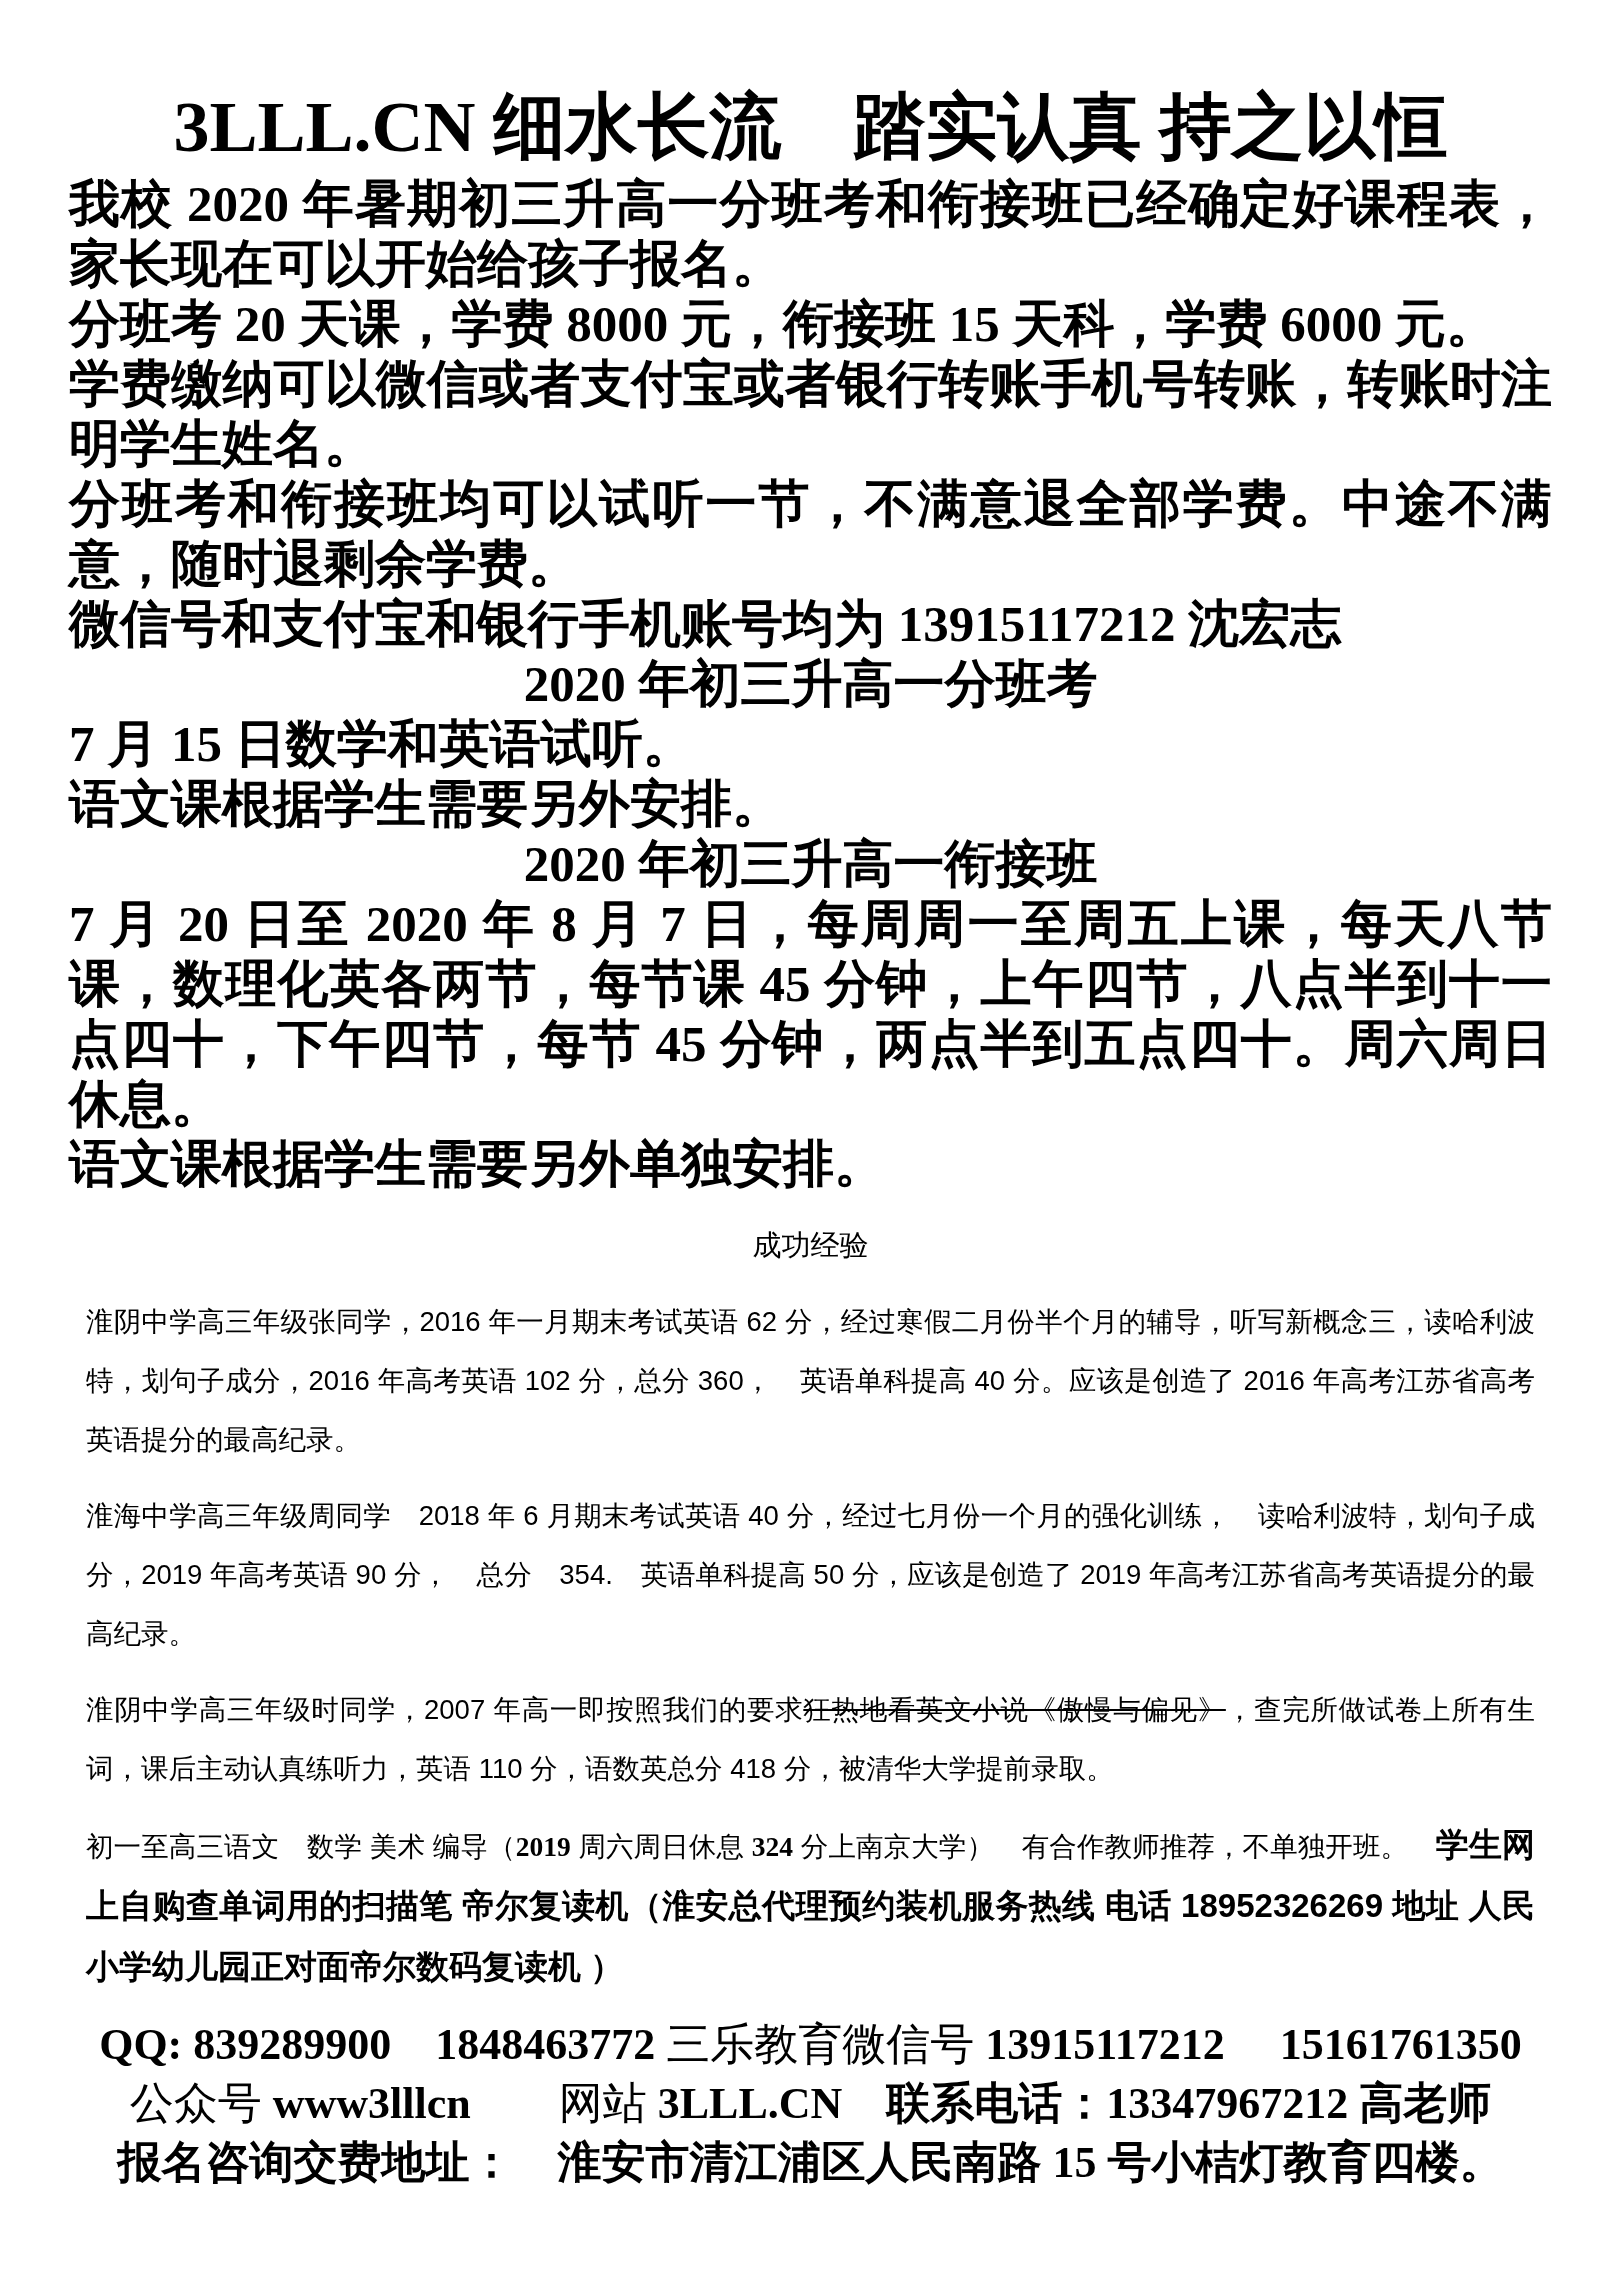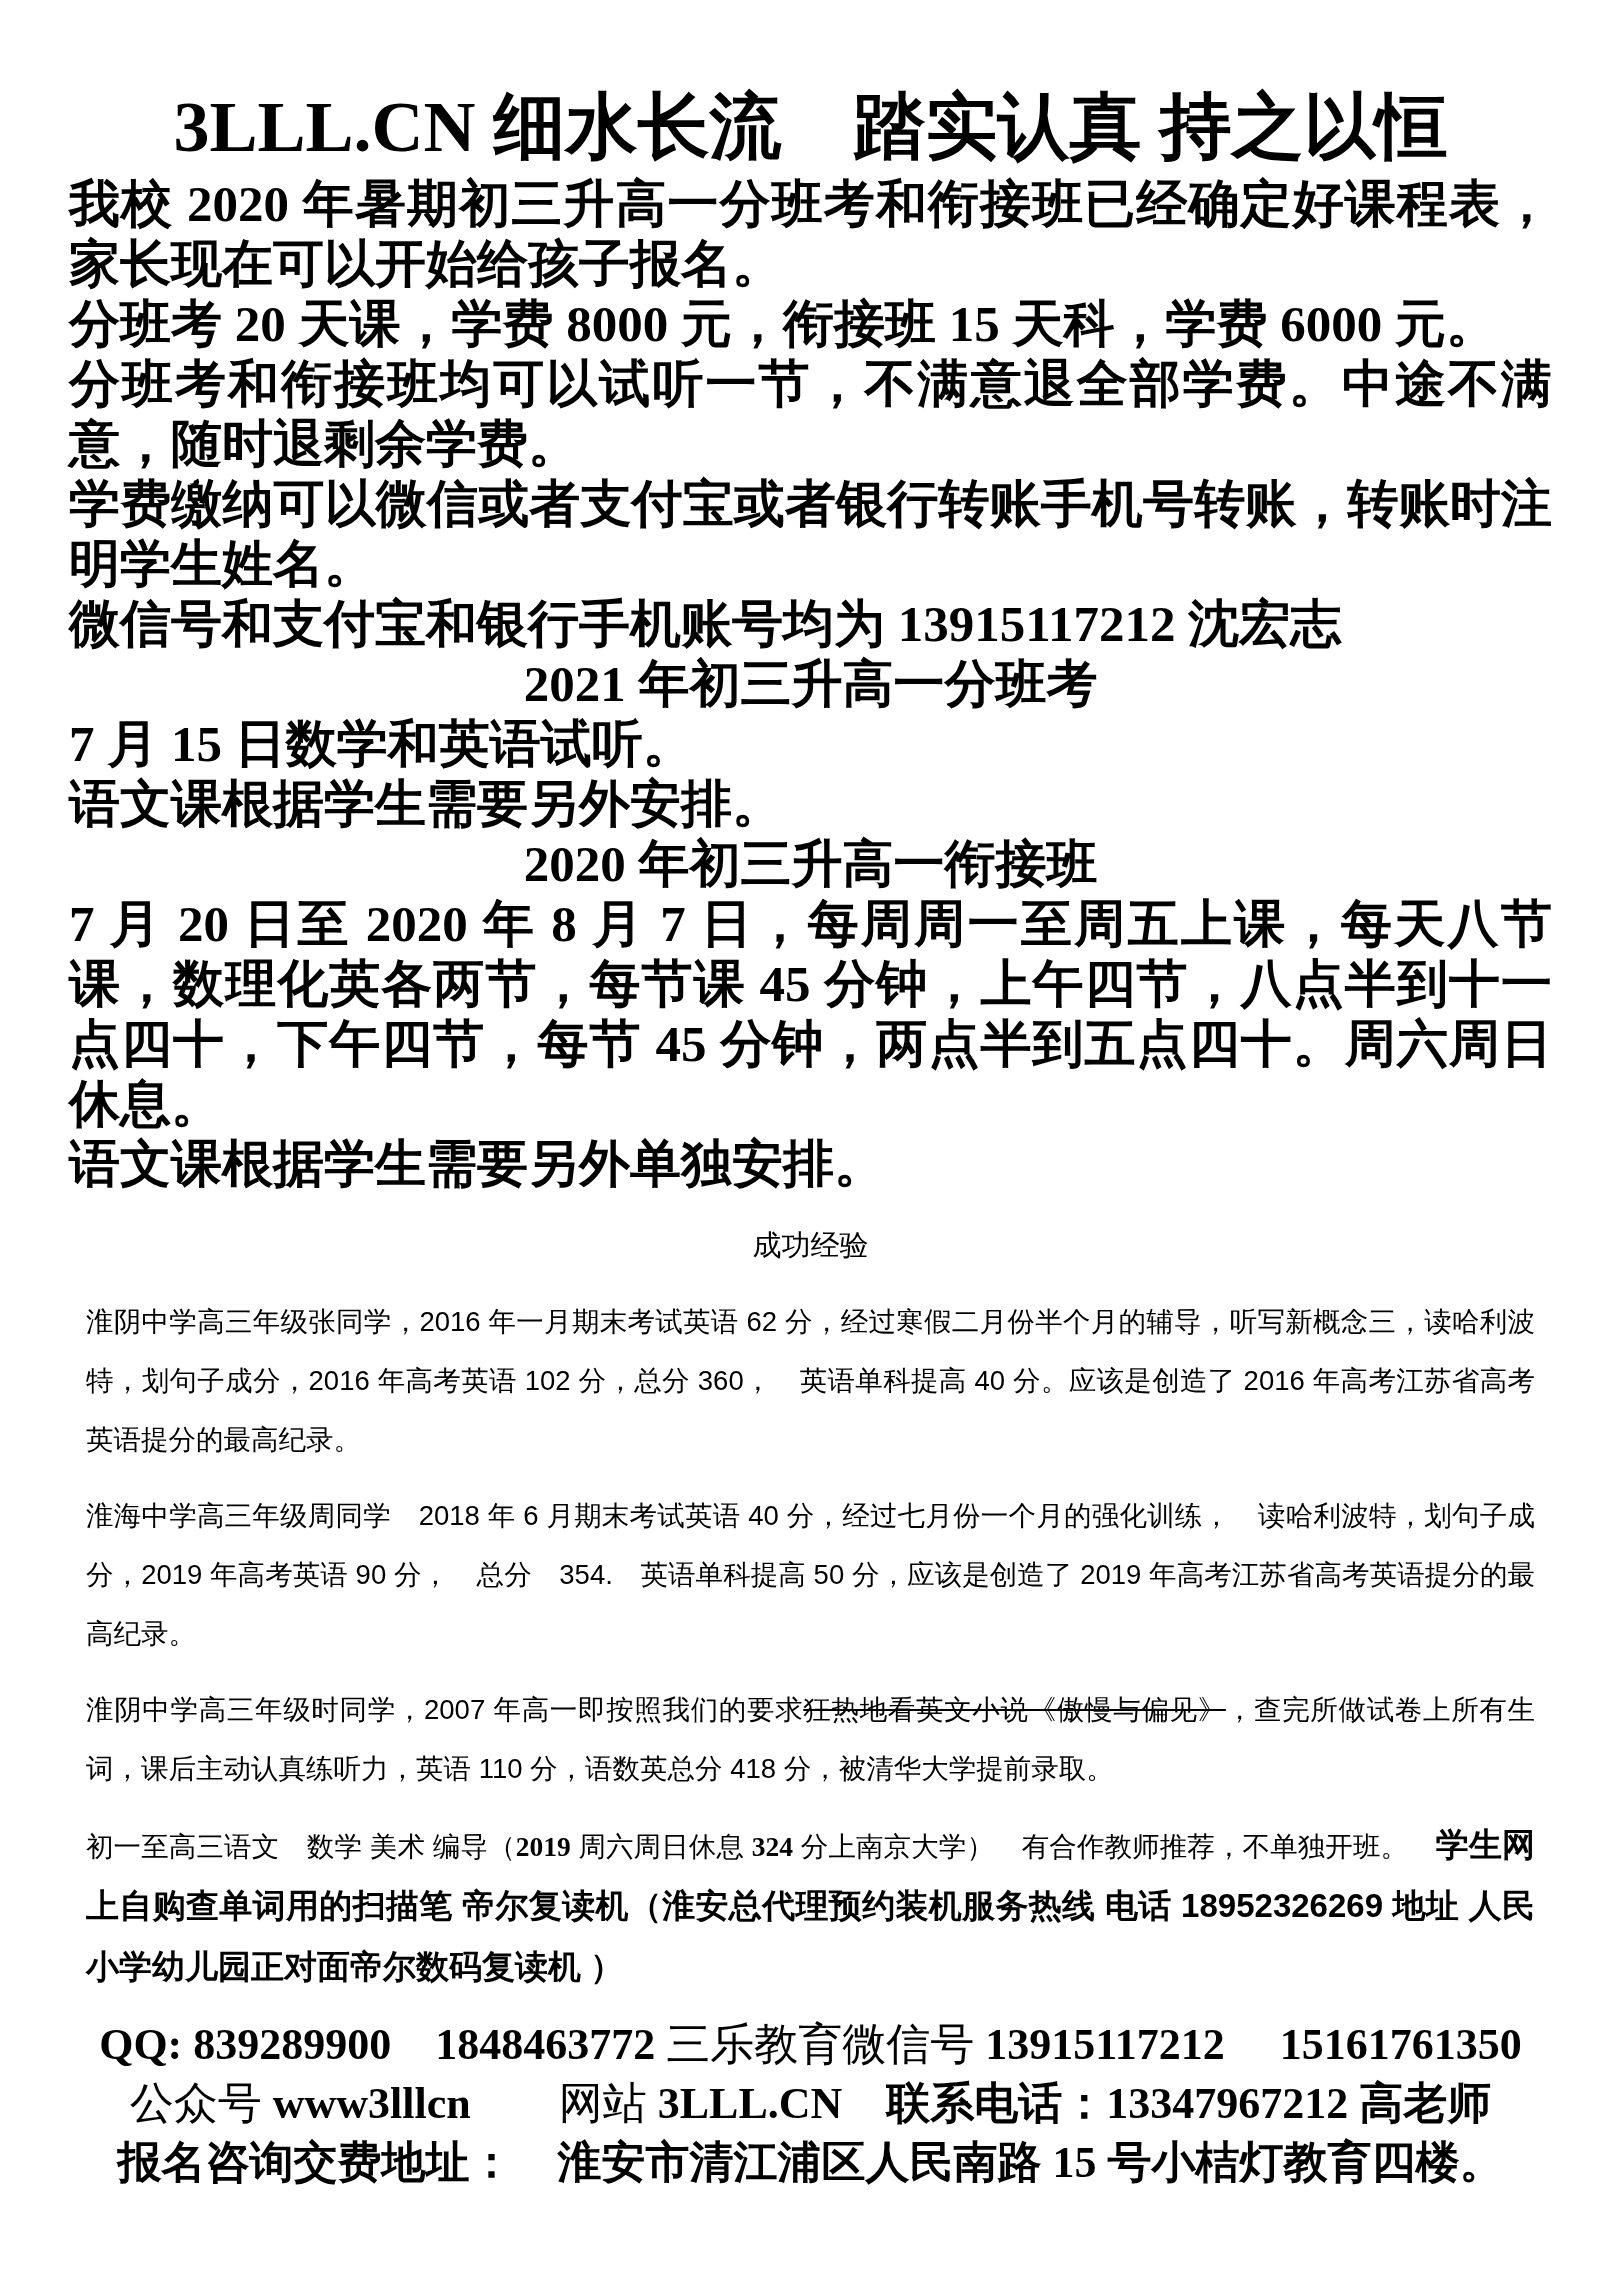--- a/index.html
+++ b/index.html
@@ -67,24 +67,24 @@
 </head>
 <body>
 
 <div class="page">
 
   <h1 class="doc-title">3LLL.CN 细水长流　踏实认真 持之以恒</h1>
 
   <section class="main">
     <p>我校 2020 年暑期初三升高一分班考和衔接班已经确定好课程表，家长现在可以开始给孩子报名。</p>
     <p>分班考 20 天课，学费 8000 元，衔接班 15 天科，学费 6000 元。</p>
+    <p>学费缴纳可以微信或者支付宝或者银行转账手机号转账，转账时注明学生姓名。</p>
     <p>分班考和衔接班均可以试听一节，不满意退全部学费。中途不满意，随时退剩余学费。</p>
-    <p>学费缴纳可以微信或者支付宝或者银行转账手机号转账，转账时注明学生姓名。</p>
     <p>微信号和支付宝和银行手机账号均为 13915117212 沈宏志</p>
-    <p class="center">2021 年初三升高一分班考</p>
+    <p class="center">2020 年初三升高一分班考</p>
     <p>7 月 15 日数学和英语试听。</p>
     <p>语文课根据学生需要另外安排。</p>
     <p class="center">2020 年初三升高一衔接班</p>
     <p>7 月 20 日至 2020 年 8 月 7 日，每周周一至周五上课，每天八节课，数理化英各两节，每节课 45 分钟，上午四节，八点半到十一点四十，下午四节，每节 45 分钟，两点半到五点四十。周六周日休息。</p>
     <p>语文课根据学生需要另外单独安排。</p>
   </section>
 
   <section class="success">
     <p class="center">成功经验</p>
     <p>淮阴中学高三年级张同学，2016 年一月期末考试英语 62 分，经过寒假二月份半个月的辅导，听写新概念三，读哈利波特，划句子成分，2016 年高考英语 102 分，总分 360，　英语单科提高 40 分。应该是创造了 2016 年高考江苏省高考英语提分的最高纪录。</p>

